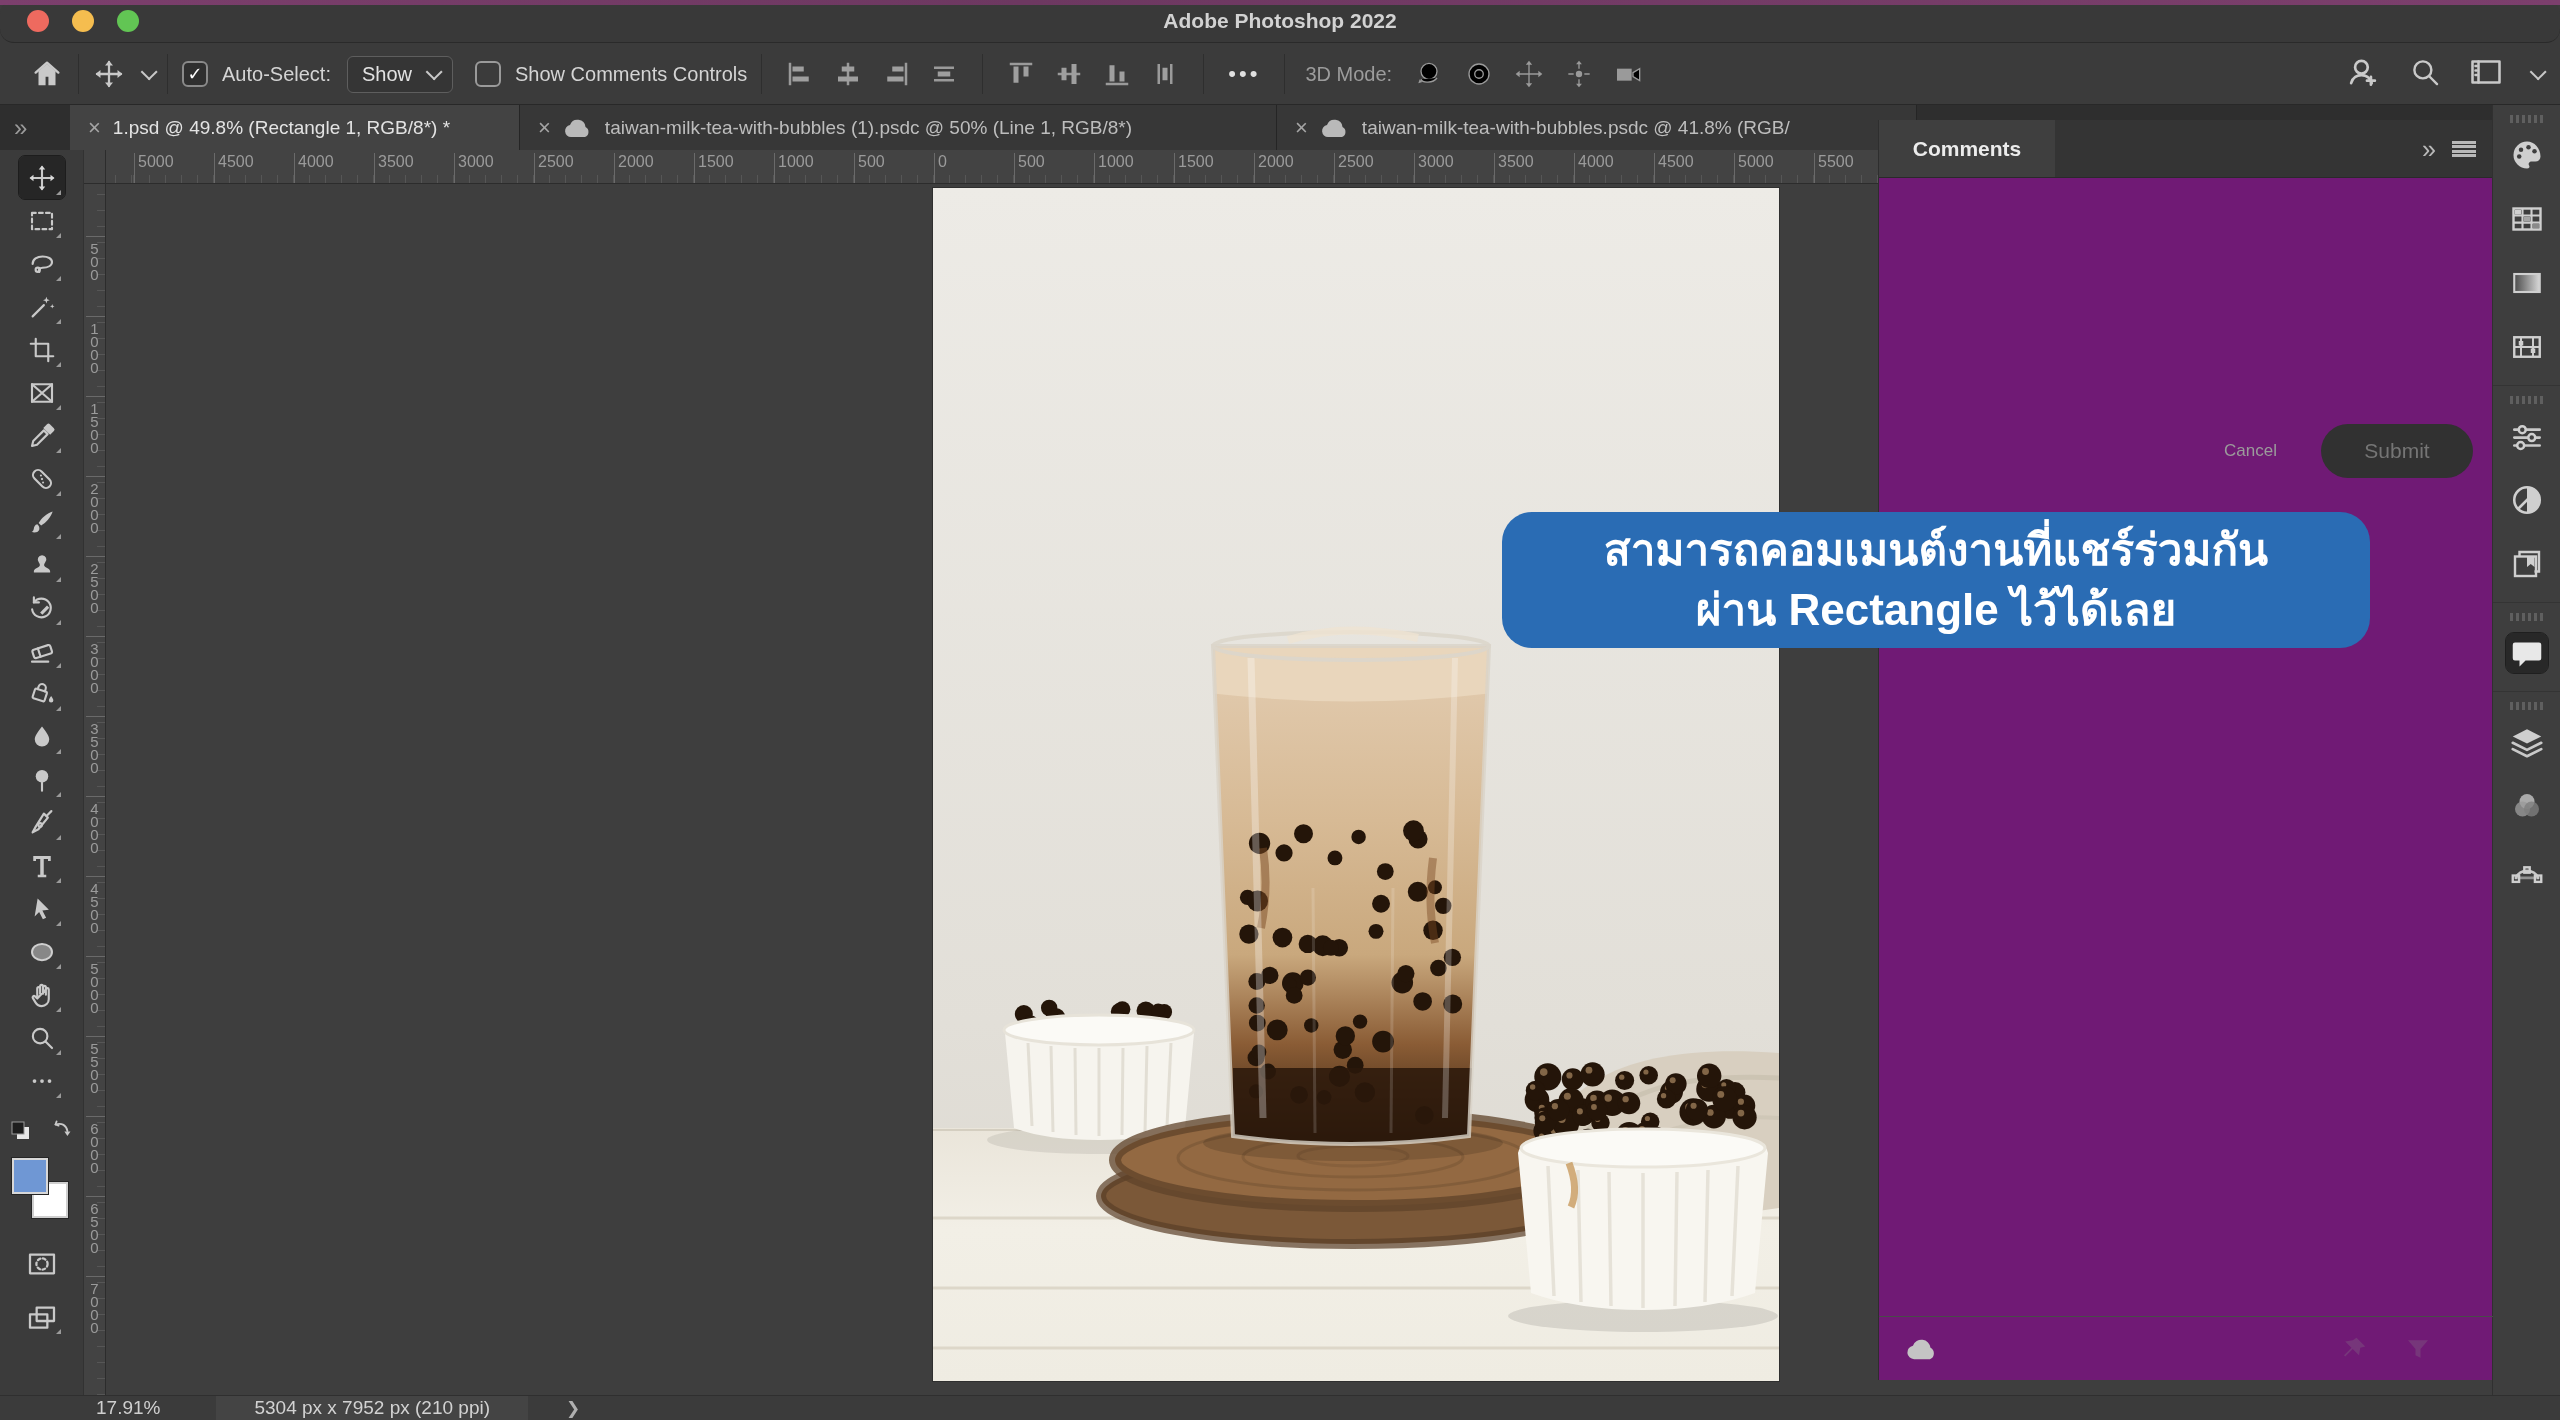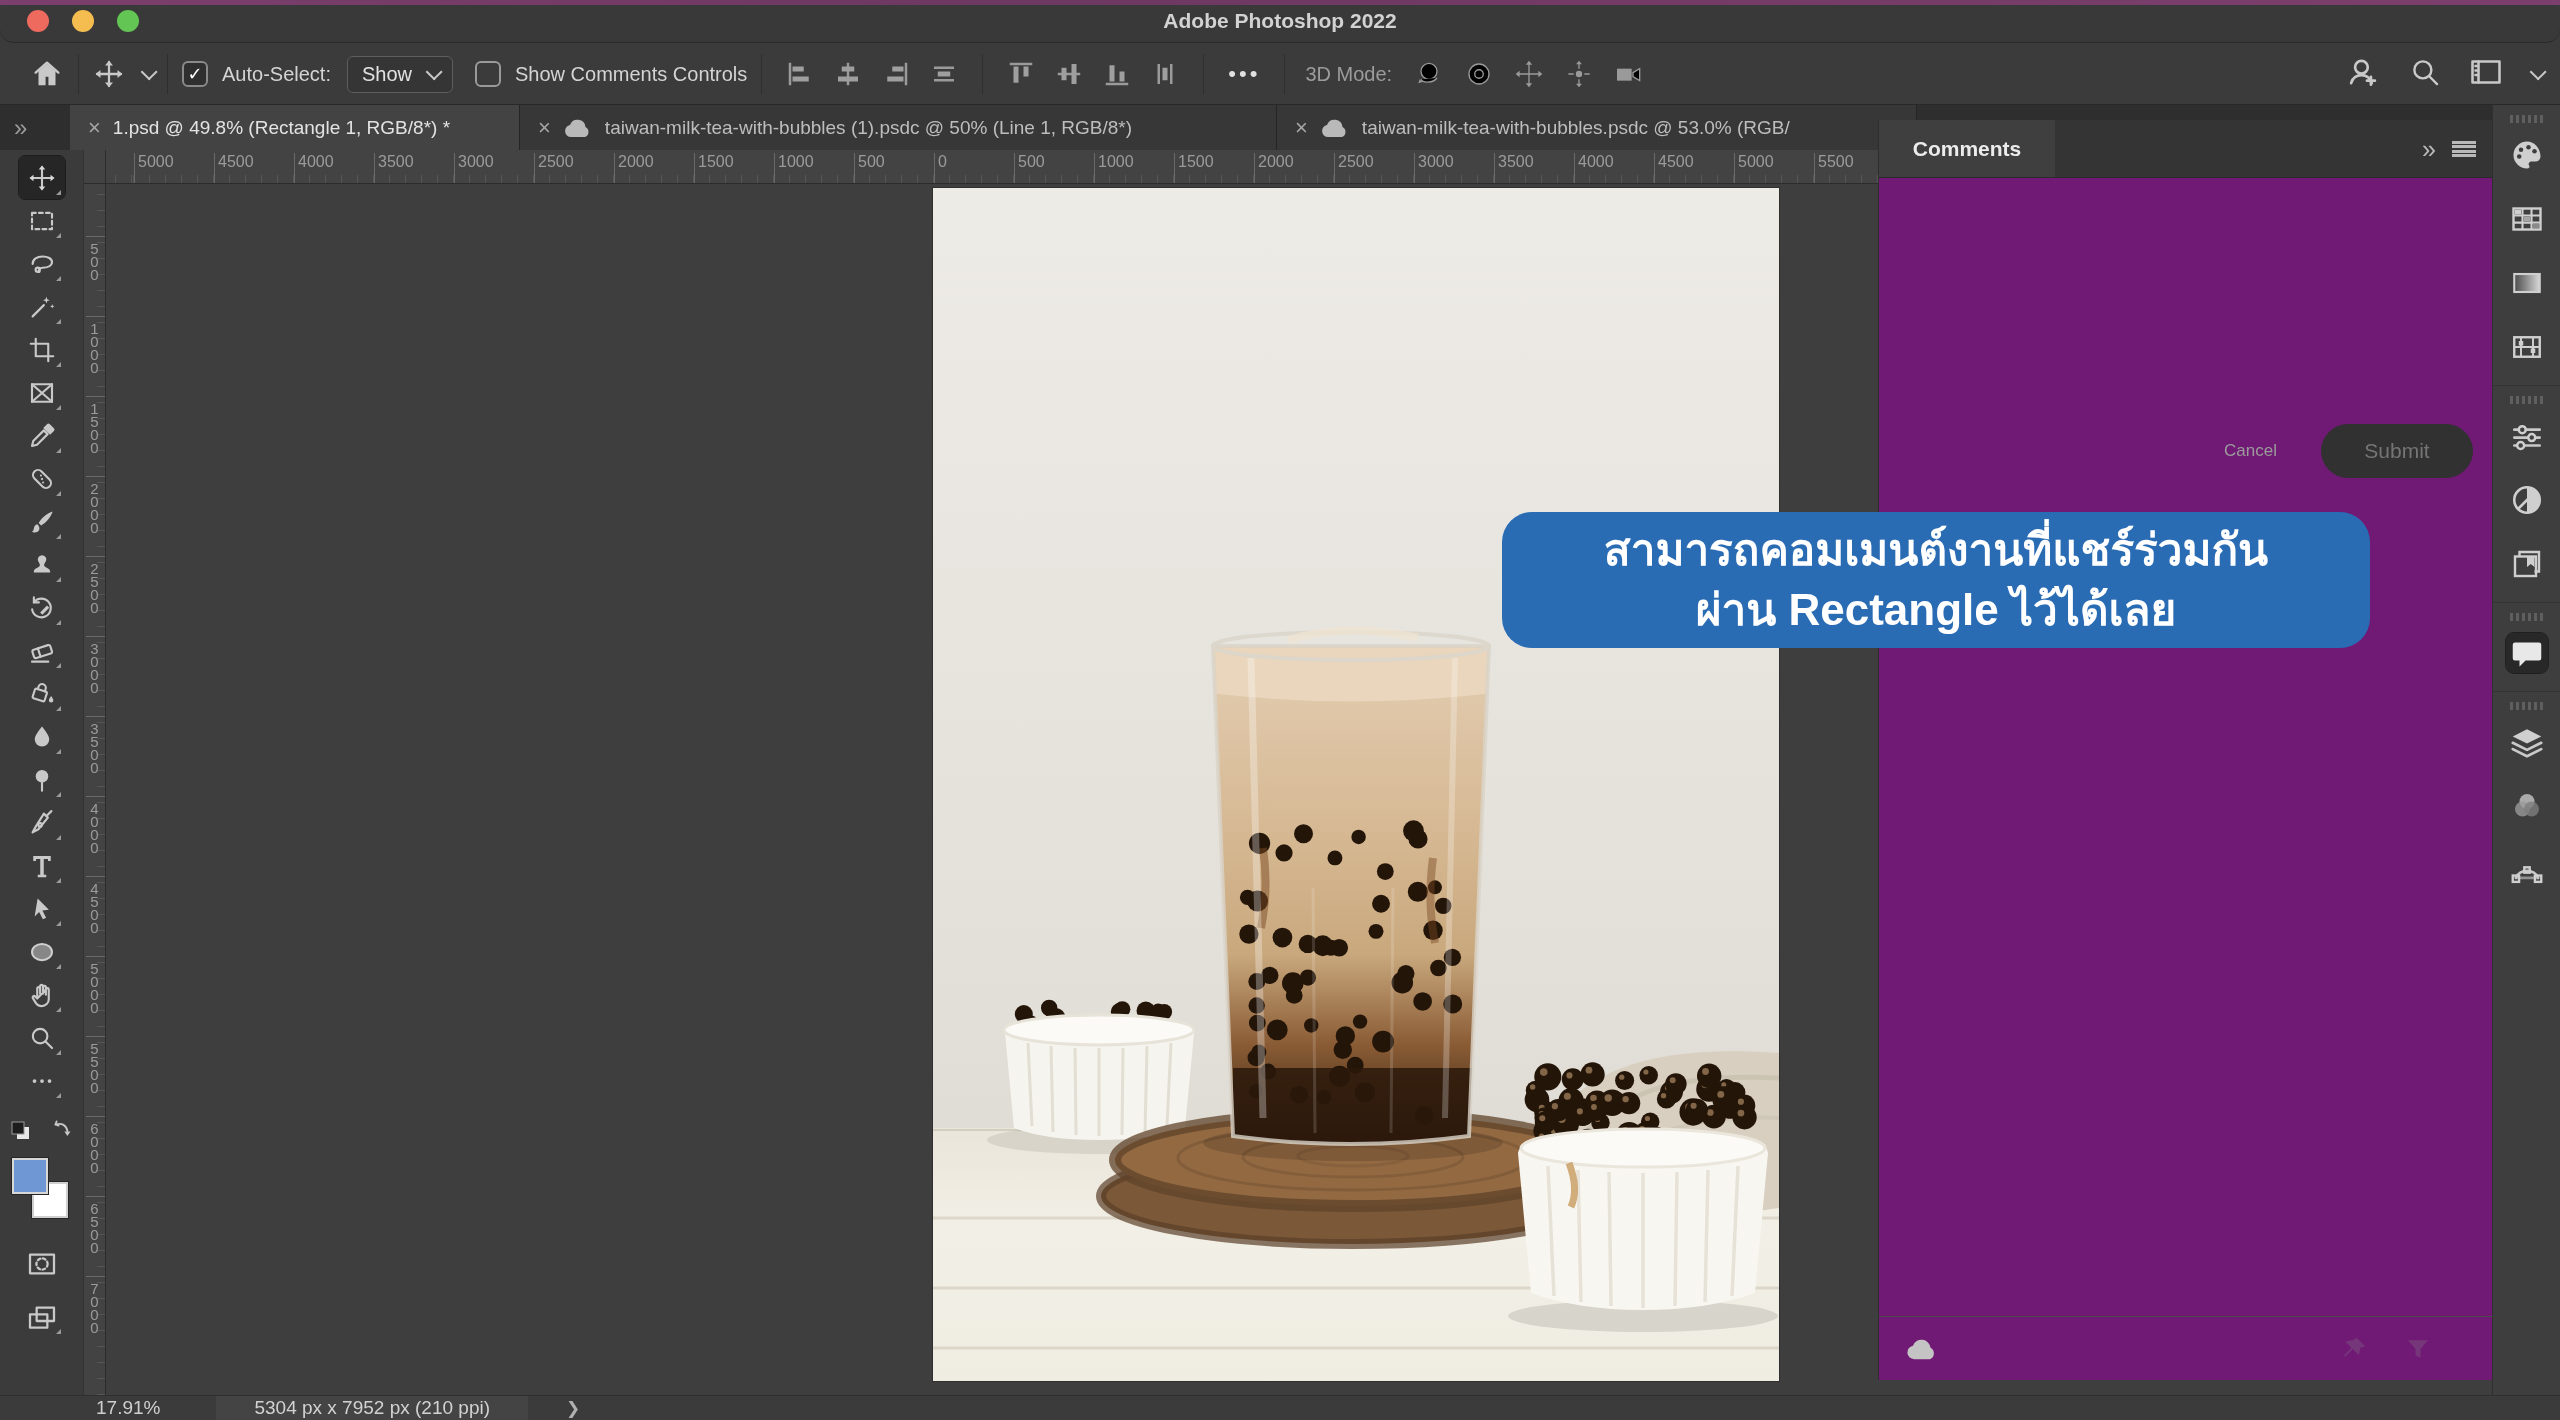--- a/index.html
+++ b/index.html
@@ -274,21 +274,21 @@
       <svg class="cloud-ic" width="30" height="22" viewBox="0 0 30 22">
           <path d="M8 20a6 6 0 01-1-11.9A8 8 0 0122.5 10 5.5 5.5 0 0122 20z" fill="#b9b9b9"></path>
         </svg>
       <span>taiwan-milk-tea-with-bubbles (1).psdc @ 50% (Line 1, RGB/8*)</span>
     </div>
     <div class="tab inactive" style="width:640px">
       <span class="tab-close">×</span>
       <svg class="cloud-ic" width="30" height="22" viewBox="0 0 30 22">
           <path d="M8 20a6 6 0 01-1-11.9A8 8 0 0122.5 10 5.5 5.5 0 0122 20z" fill="#b9b9b9"></path>
         </svg>
-      <span>taiwan-milk-tea-with-bubbles.psdc @ 53.0% (RGB/</span>
+      <span>taiwan-milk-tea-with-bubbles.psdc @ 41.8% (RGB/</span>
     </div>
     <div class="tabbar-right">«</div>
   </div>
 
   <div class="toolbar">
     <div style="height:6px"></div>
     <div class="tool selected flyout">
         <svg width="30" height="30" viewBox="0 0 24 24">
           <path class="ic" d="M12 3.5v17M3.5 12h17"></path>
           <path d="M12 2l-2.6 3.2h5.2zM12 22l-2.6-3.2h5.2zM2 12l3.2-2.6v5.2zM22 12l-3.2-2.6v5.2z" fill="#d9d9d9"></path>

